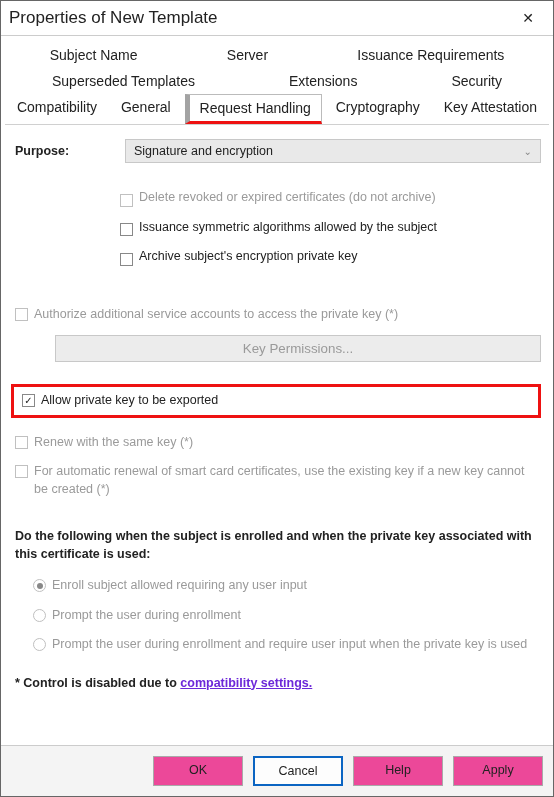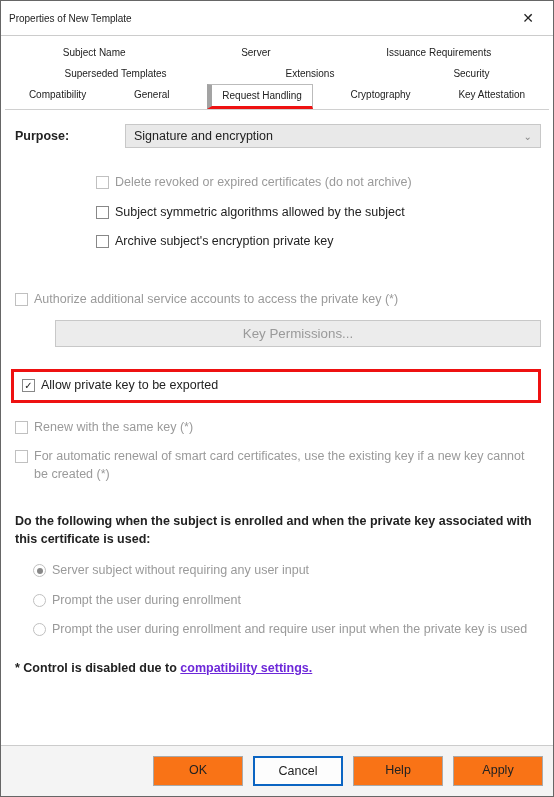--- a/index.html
+++ b/index.html
@@ -18,38 +18,38 @@
     display: flex;
     flex-direction: column;
   }
   .titlebar {
     display: flex;
     align-items: center;
     justify-content: space-between;
     padding: 6px 10px 6px 8px;
     border-bottom: 1px solid #ccc;
   }
-  .titlebar .title { font-size: 10px; }
+  .titlebar .title { font-size: 17px; }
   .titlebar .close {
     width: 30px; height: 22px;
     display: flex; align-items: center; justify-content: center;
     font-size: 14px;
     cursor: pointer;
   }
   .tabs {
     padding: 6px 4px 0 4px;
   }
   .tab-row {
     display: flex;
     justify-content: space-around;
     border-bottom: 0;
   }
   .tab {
     padding: 5px 10px;
-    font-size: 10px;
+    font-size: 14px;
     color: #222;
     cursor: pointer;
     white-space: nowrap;
   }
   .tab.active {
     border-top: 1px solid #bbb;
     border-left: 5px solid #a3a3a3;
     border-right: 1px solid #bbb;
     background: #fff;
   }
@@ -73,21 +73,21 @@
     cursor: pointer;
   }
   .chev { font-size: 10px; color: #888; }
   .opt {
     display: flex;
     align-items: flex-start;
     gap: 6px;
     margin: 6px 0;
     line-height: 1.4;
   }
-  .opt.indent { margin-left: 81px; }
+  .opt.indent { margin-left: 105px; align-items: flex-end; }
   .opt.indent2 { margin-left: 18px; }
   .chk, .rdo {
     width: 13px; height: 13px;
     border: 1px solid #888;
     margin-top: 2px;
     flex-shrink: 0;
     display: flex; align-items: center; justify-content: center;
     font-size: 10px;
     line-height: 1;
     cursor: pointer;
@@ -118,21 +118,21 @@
     border-top: 1px solid #ccc;
     padding: 10px 10px;
     display: flex;
     justify-content: flex-end;
     gap: 10px;
     background: #f4f4f4;
   }
   .btn {
     min-width: 90px;
     padding: 6px 10px;
-    background: #f97316;
+    background: #ec4899;
     border: 1px solid #a9a9a9;
     font-size: 12.5px;
     cursor: pointer;
     text-align: center;
   }
   .btn.primary { border: 2px solid #0a64c2; background: #fdfdfd; }
   .note { margin-top: 16px; font-weight: 600; }
 </style>
 </head>
 <body>
@@ -173,21 +173,21 @@
         <span class="chev">⌄</span>
       </div>
     </div>
 
     <div class="opt indent disabled">
       <span class="chk"></span>
       <span>Delete revoked or expired certificates (do not archive)</span>
     </div>
     <div class="opt indent">
       <span class="chk"></span>
-      <span>Subject symmetric algorithms allowed by the subject</span>
+      <span>Issuance symmetric algorithms allowed by the subject</span>
     </div>
     <div class="opt indent">
       <span class="chk"></span>
       <span>Archive subject's encryption private key</span>
     </div>
 
     <div class="section-break"></div>
     <div class="section-break"></div>
 
     <div class="opt disabled">
@@ -215,21 +215,21 @@
     </div>
 
     <div class="section-break"></div>
 
     <div class="bold-text">Do the following when the subject is enrolled and when the private key associated with this certificate is used:</div>
 
     <div class="opt indent2 disabled">
       <span class="rdo">
           <span class="dot"></span>
         </span>
-      <span>Server subject without requiring any user input</span>
+      <span>Enroll subject allowed requiring any user input</span>
     </div>
     <div class="opt indent2 disabled">
       <span class="rdo"></span>
       <span>Prompt the user during enrollment</span>
     </div>
     <div class="opt indent2 disabled">
       <span class="rdo"></span>
       <span>Prompt the user during enrollment and require user input when the private key is used</span>
     </div>
 

